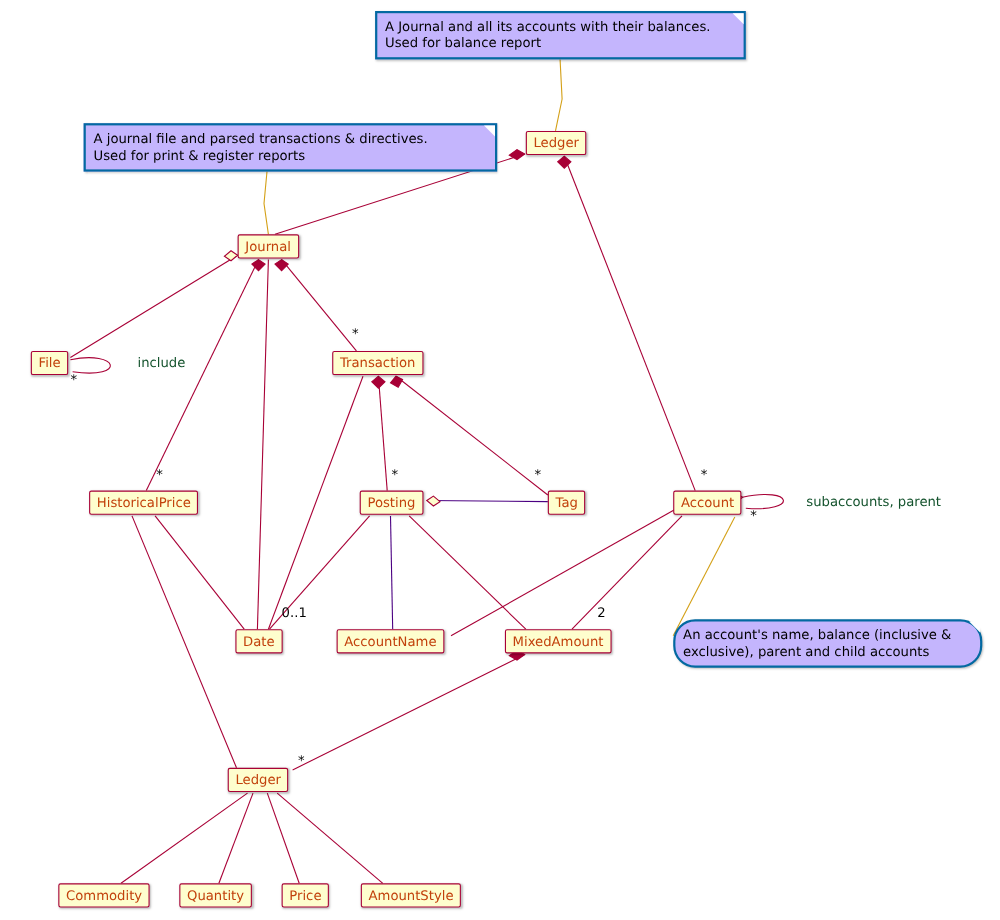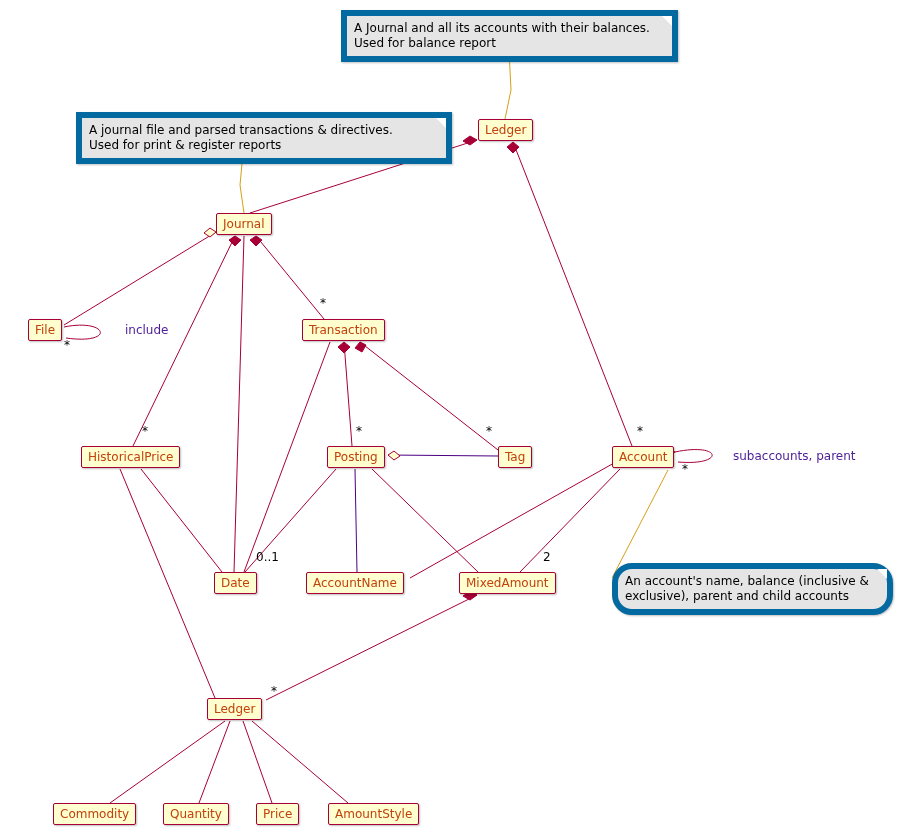--- a/index.html
+++ b/index.html
@@ -31,22 +31,22 @@
     color: #c2410c;
     font-size: 12px;
     line-height: 14px;
     padding: 3px 6px;
     white-space: nowrap;
     box-sizing: border-box;
     box-shadow: 1px 1px 2px rgba(0,0,0,0.25);
   }
   .note {
     position: absolute;
-    background: #e5e5e5;
-    border: 6px solid #0369a1;
+    background: #c4b5fd;
+    border: 2px solid #0369a1;
     color: #000000;
     font-size: 12px;
     line-height: 15px;
     padding: 5px 7px;
     white-space: pre;
     box-sizing: border-box;
     box-shadow: 1px 1px 2px rgba(0,0,0,0.25);
   }
   .note::after {
     content: "";
@@ -69,21 +69,21 @@
     border-left: 1px solid #A80036;
     border-bottom: 1px solid #A80036;
     transform: rotate(0deg);
     background: transparent;
     clip-path: polygon(0 0, 100% 100%, 0 100%);
     display: none;
   }
   .lbl {
     position: absolute;
     font-size: 12px;
-    color: #4c1d95;
+    color: #14532d;
     white-space: nowrap;
   }
   .mult {
     position: absolute;
     font-size: 12px;
     color: #000000;
     white-space: nowrap;
   }
 </style>
 </head>

